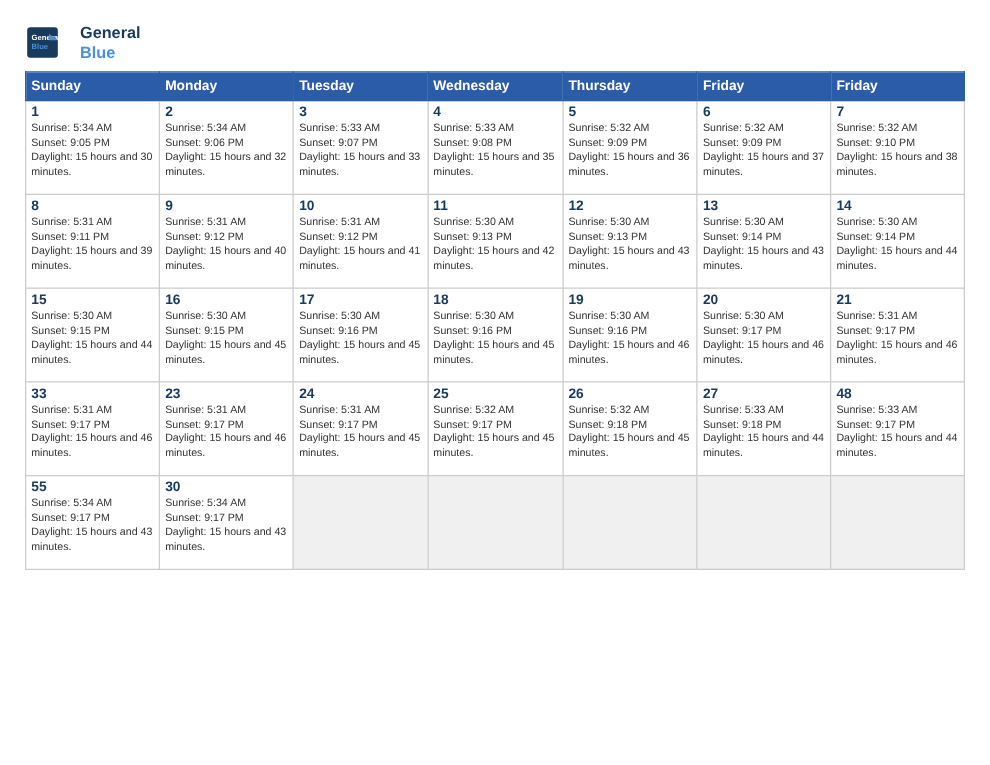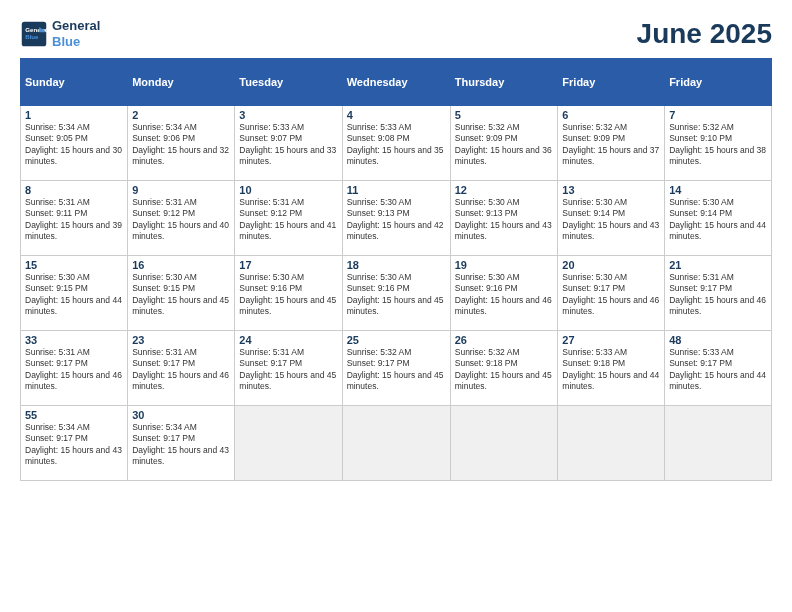--- a/index.html
+++ b/index.html
@@ -18,21 +18,21 @@
     }
     .header {
       display: flex;
       justify-content: space-between;
       align-items: flex-start;
       margin-bottom: 8px;
     }
     .logo {
       display: flex;
       align-items: center;
-      gap: 4px;
+      gap: 16px;
     }
     .logo-text {
       font-size: 13px;
       font-weight: bold;
       color: #1a3a5c;
       line-height: 1.2;
     }
     .logo-text span {
       color: #4a90d9;
     }
@@ -55,21 +55,21 @@
     .calendar {
       width: 100%;
       border-collapse: collapse;
       font-size: 9.5px;
     }
     .calendar th {
       background: #2a5ca8;
       color: #fff;
       font-size: 11px;
       font-weight: bold;
-      padding: 17px 4px;
+      padding: 5px 4px;
       text-align: left;
       border: 1px solid #2a5ca8;
     }
     .calendar td {
       border: 1px solid #ccc;
       vertical-align: top;
       padding: 3px 4px;
       width: 110px;
       min-height: 75px;
       height: 75px;
@@ -102,21 +102,20 @@
         <text x="6" y="14" font-size="7" fill="white" font-family="Arial" font-weight="bold">General</text>
         <text x="6" y="22" font-size="7" fill="#4a90d9" font-family="Arial" font-weight="bold">Blue</text>
         <polygon points="22,8 30,14 22,14" fill="#4a90d9"></polygon>
       </svg>
       <div>
         <div class="logo-text">General</div>
         <div class="logo-text"><span>Blue</span></div>
       </div>
     </div>
     <div class="title-block">
-      <div class="main-title">June 2025</div>
     </div>
   </div>
 
   <table class="calendar">
     <thead>
       <tr>
         <th>Sunday</th>
         <th>Monday</th>
         <th>Tuesday</th>
         <th>Wednesday</th>

